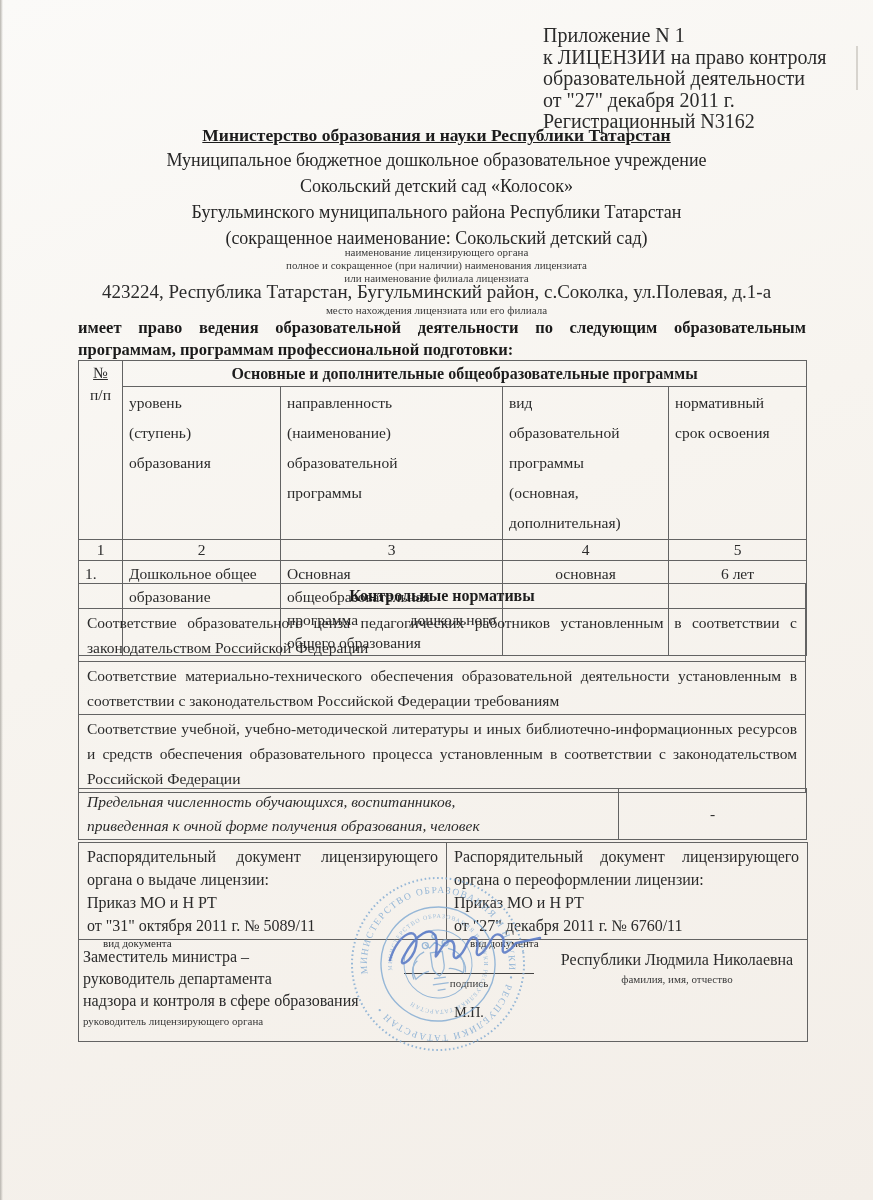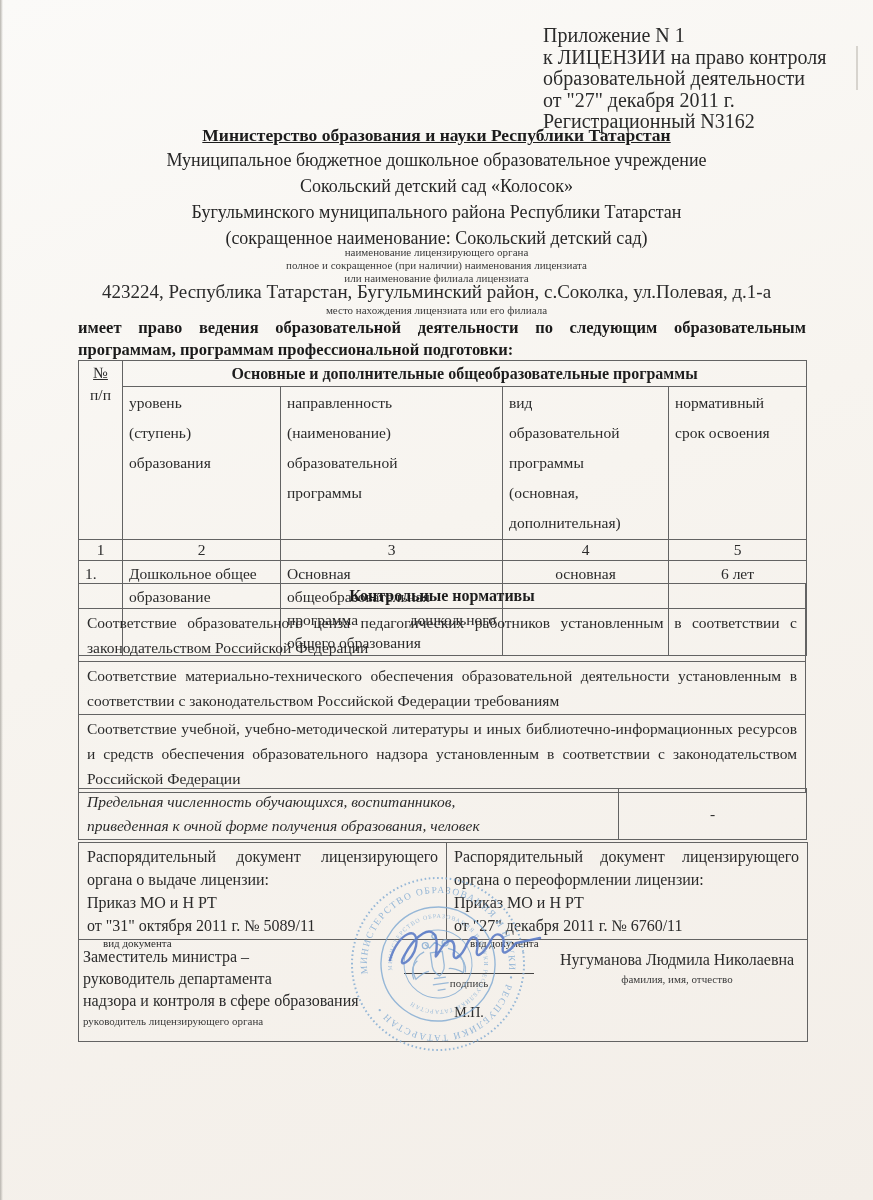--- a/index.html
+++ b/index.html
@@ -141,21 +141,21 @@
         <tr>
           <td class="title">Контрольные нормативы</td>
         </tr>
     <tr>
           <td class="just">Соответствие образовательного ценза педагогических работников установленным в соответствии с законодательством Российской Федерации</td>
         </tr>
     <tr>
           <td class="just">Соответствие материально-технического обеспечения образовательной деятельности установленным в соответствии с законодательством Российской Федерации требованиям</td>
         </tr>
     <tr>
-          <td class="just">Соответствие учебной, учебно-методической литературы и иных библиотечно-информационных ресурсов и средств обеспечения образовательного надзора установленным в соответствии с законодательством Российской Федерации</td>
+          <td class="just">Соответствие учебной, учебно-методической литературы и иных библиотечно-информационных ресурсов и средств обеспечения образовательного процесса установленным в соответствии с законодательством Российской Федерации</td>
         </tr>
   </tbody>
     </table>
 
   <table class="doc-table capacity">
     <colgroup>
         <col style="width:540px">
         <col style="width:188px">
       </colgroup>
     <tbody>
@@ -185,21 +185,21 @@
       <div class="ocap">вид документа</div>
     </div>
 
     <div class="abs pos-lines pl">Заместитель министра –
 руководитель департамента
 надзора и контроля в сфере образования</div>
     <div class="abs pos-cap small">руководитель лицензирующего органа</div>
     <div class="abs sig-line" style="top:130px"></div>
     <div class="abs sig-cap ctr small" style="top:134px">подпись</div>
     <div class="abs seal-cap ctr" style="top:162px">М.П.</div>
-    <div class="abs name ctr">Нугуманова Людмила Николаевна</div>
+    <div class="abs name ctr">Республики Людмила Николаевна</div>
     <div class="abs name-cap ctr small">фамилия, имя, отчество</div>
   </div>
 
   <svg class="abs stamp" viewBox="0 0 180 180">
     <g fill="none" stroke="#7fa9d2" transform="rotate(-8 90 90)">
       <circle cx="90" cy="90" r="86" stroke-width="2" stroke-dasharray="1.6 2.6"></circle>
       <circle cx="90" cy="90" r="57" stroke-width="1.4"></circle>
       <circle cx="90" cy="90" r="34" stroke-width="1"></circle>
       <defs>
         <path id="ringOut" d="M 90,90 m -71,0 a 71,71 0 1,1 142,0 a 71,71 0 1,1 -142,0"></path>

